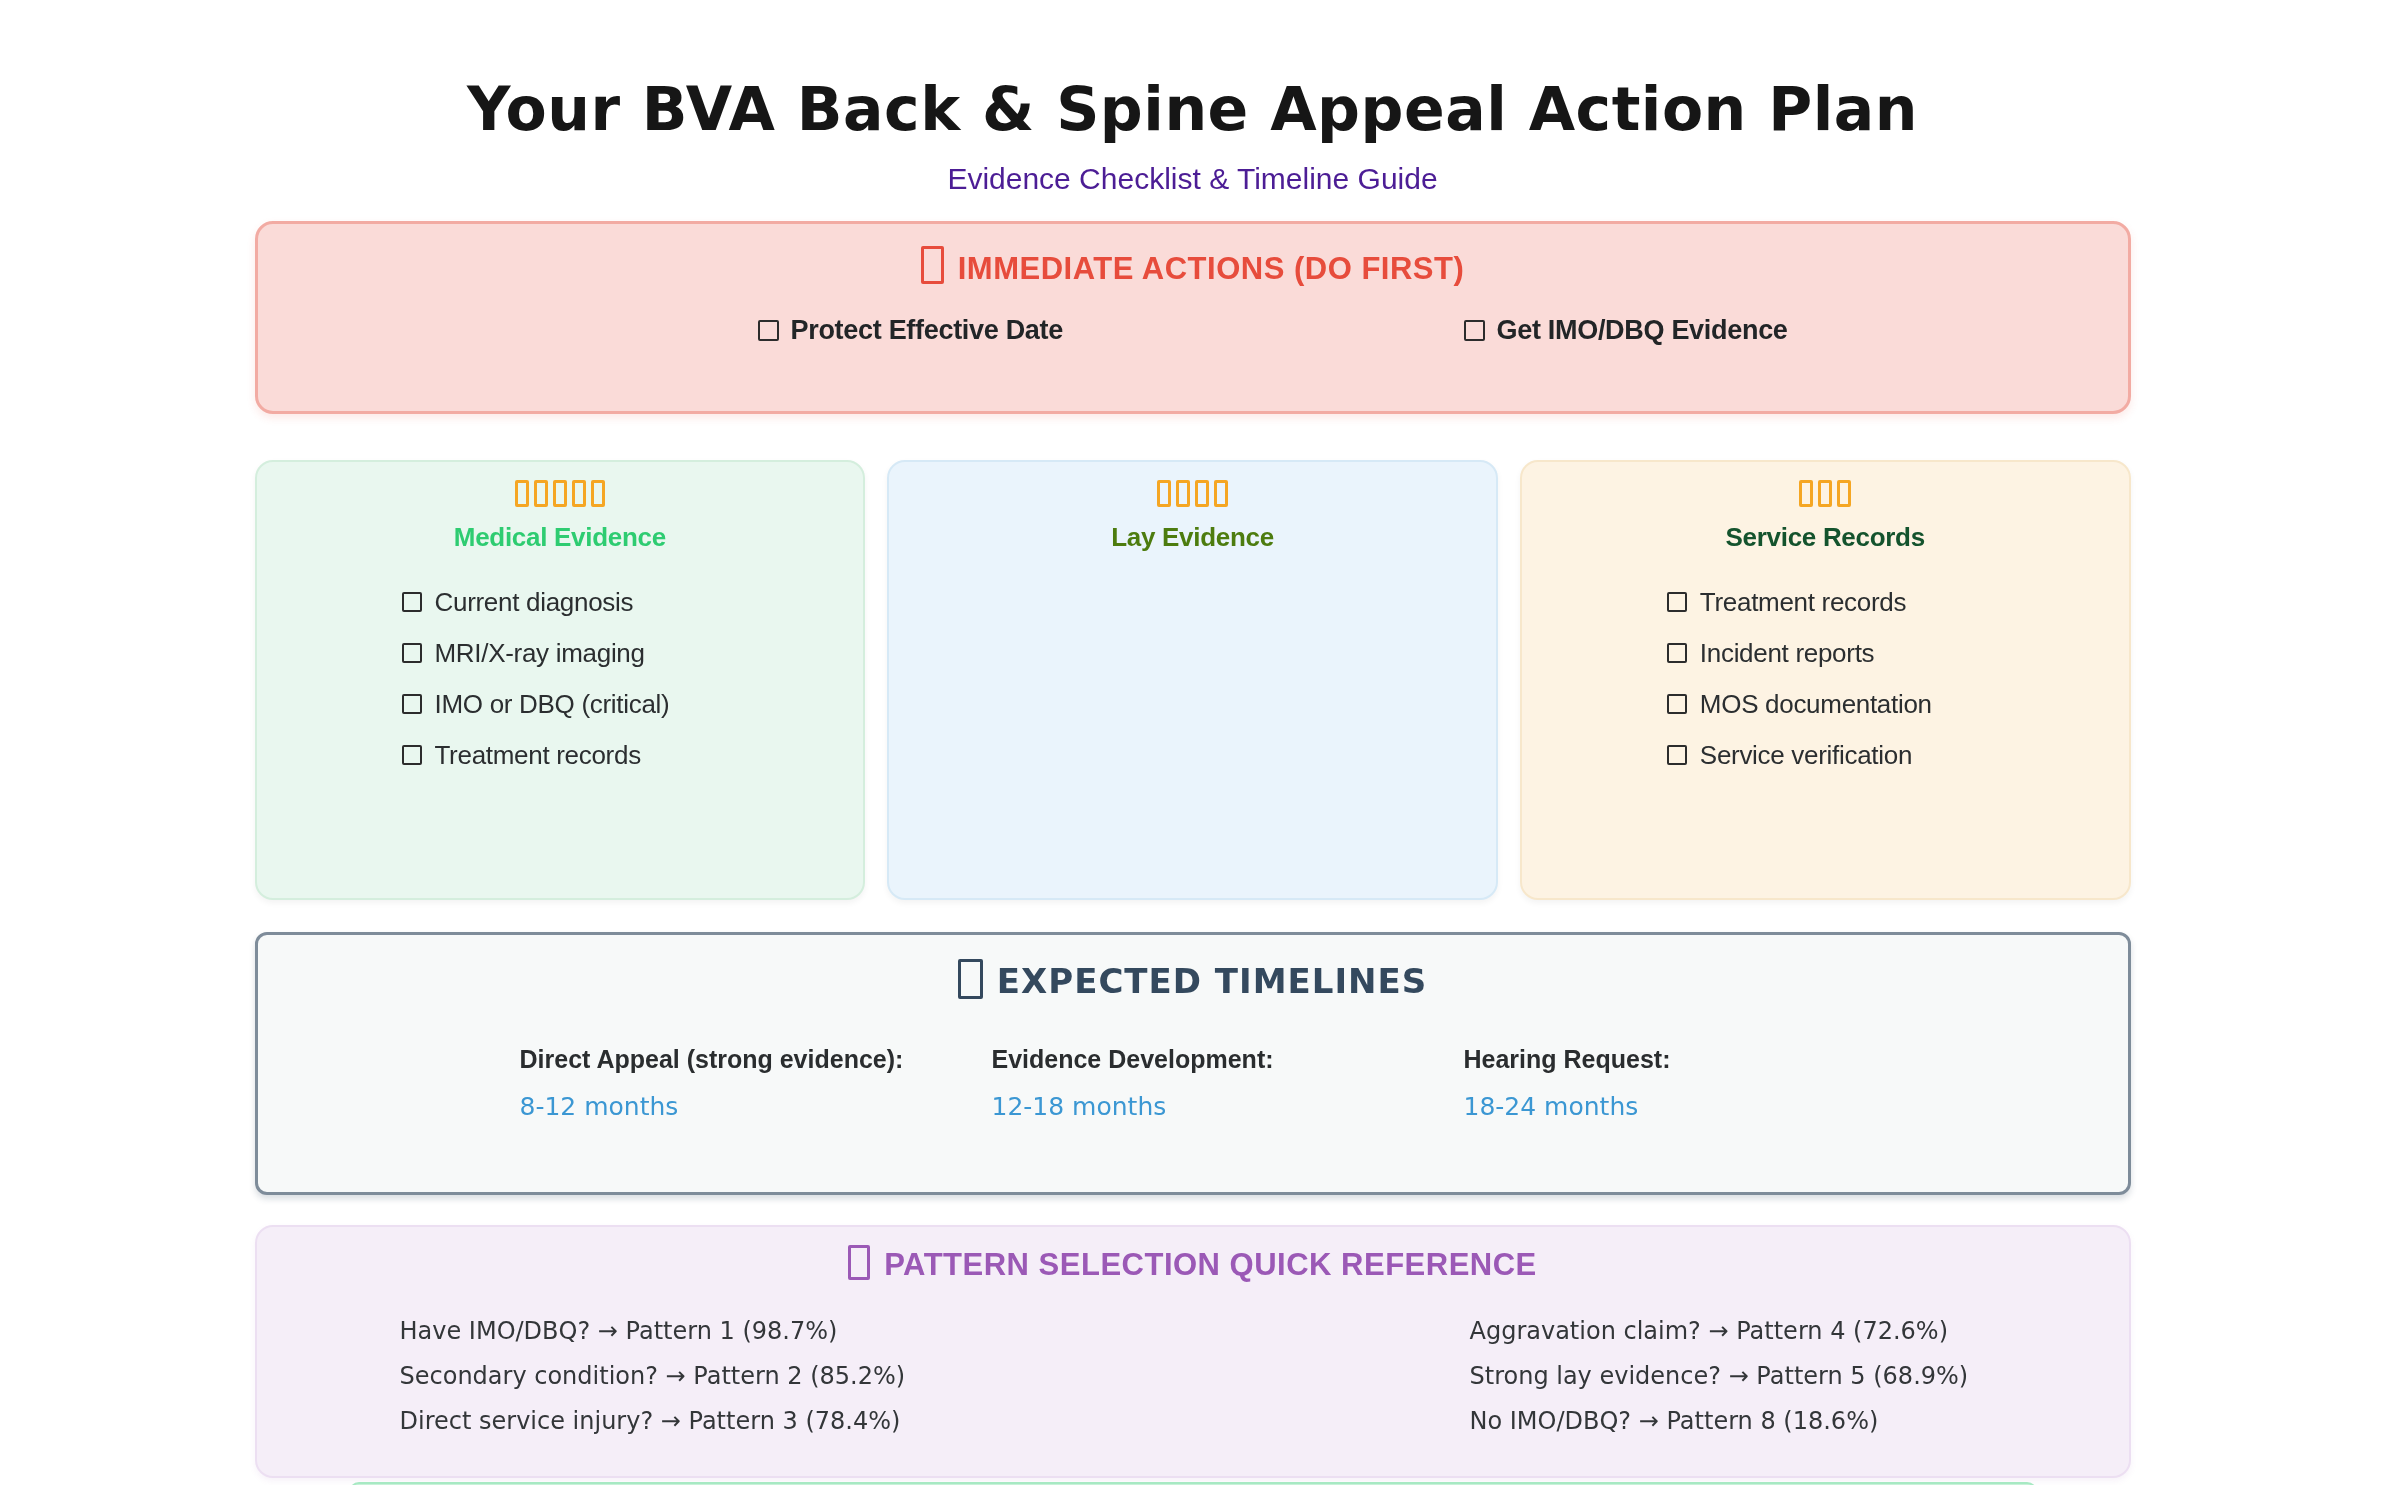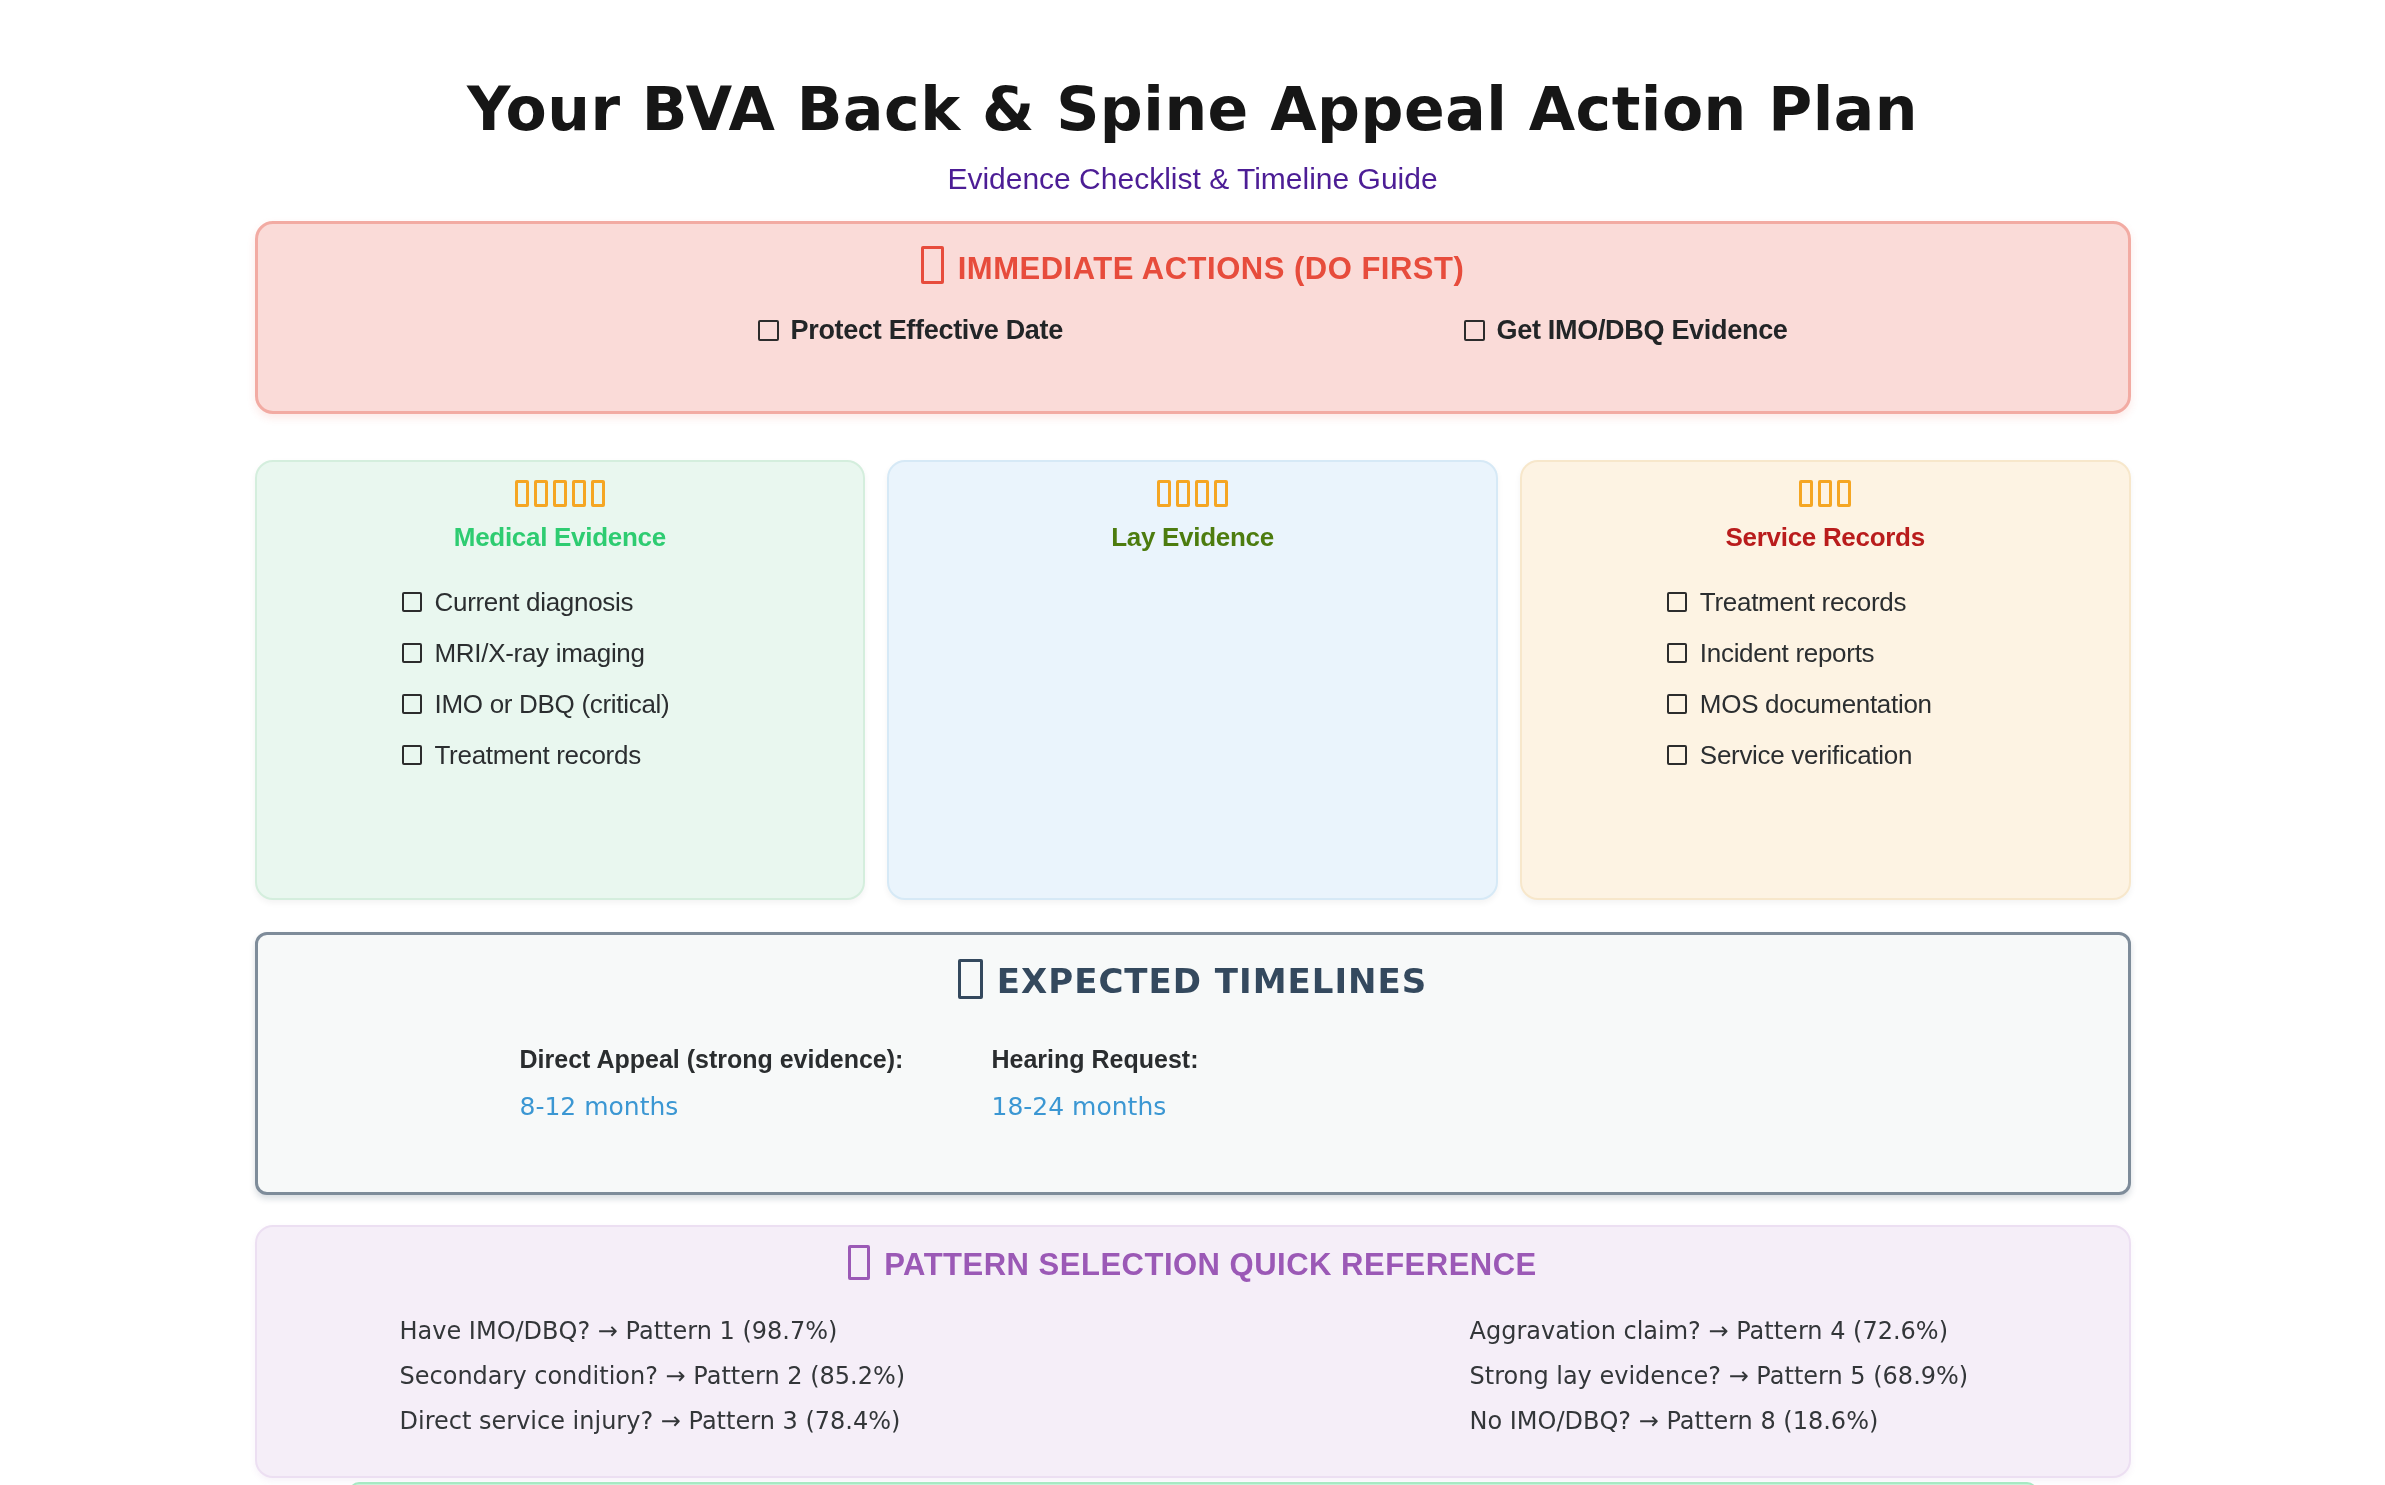--- a/index.html
+++ b/index.html
@@ -55,21 +55,21 @@
   .emoji-box{
     display:inline-block;box-sizing:border-box;width:14px;height:27px;
     border:3px solid #f5a623;border-radius:2px;
   }
   .card-title{
     text-align:center;font-size:26px;font-weight:bold;margin-top:14px;
     font-family:"Liberation Sans",sans-serif;letter-spacing:-.3px;
   }
   .card.medical .card-title{color:#2ecc71;}
   .card.lay .card-title{color:#4d7c0f;}
-  .card.service .card-title{color:#b91c1c;}
+  .card.service .card-title{color:#14532d;}
   .card-list{list-style:none;margin:34px 0 0;padding:0 0 0 145px;}
   .card-list li{
     display:flex;align-items:center;height:30px;margin-bottom:21px;
     font-size:26px;color:#2b2e30;font-family:"Liberation Sans",sans-serif;letter-spacing:-.3px;
   }
   .card-list .checkbox{width:20px;height:20px;border-width:2px;margin-right:13px;}
   
   .timelines{
     margin-top:32px;height:263px;background:#f7f9f9;border:3px solid #7e8c9a;
     border-radius:12px;padding-top:24px;box-shadow:0 4px 6px rgba(52,73,94,.18);
@@ -202,20 +202,24 @@
 <section class="panel timelines">
   <div class="timelines-title">
     <span class="tofu"></span><span>EXPECTED TIMELINES</span>
   </div>
   <div class="timeline-cols">
     <div class="timeline-col">
       <div class="timeline-label">Direct Appeal (strong evidence):</div>
       <div class="timeline-value">8-12 months</div>
     </div>
     <div class="timeline-col">
+      <div class="timeline-label">Evidence Development:</div>
+      <div class="timeline-value">12-18 months</div>
+    </div>
+    <div class="timeline-col">
       <div class="timeline-label">Hearing Request:</div>
       <div class="timeline-value">18-24 months</div>
     </div>
   </div>
 </section>
 
 <section class="panel patterns">
   <div class="patterns-title">
     <span class="tofu"></span><span>PATTERN SELECTION QUICK REFERENCE</span>
   </div>

